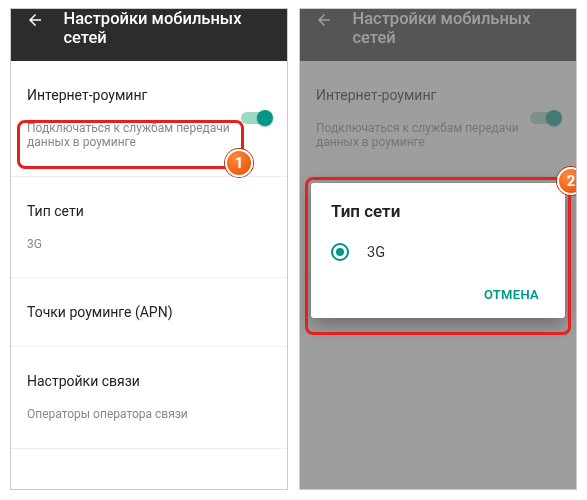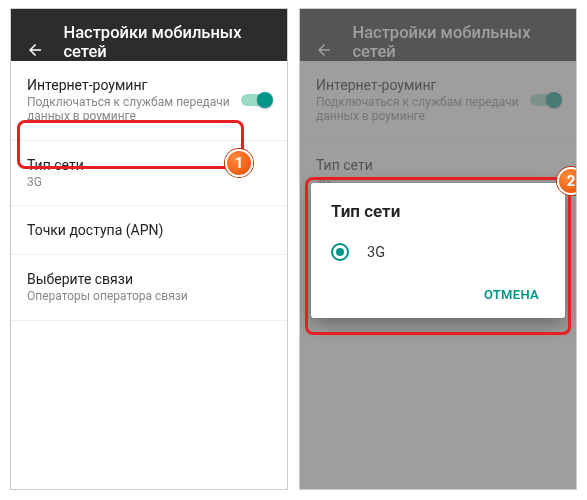--- a/index.html
+++ b/index.html
@@ -1,25 +1,25 @@
 <!DOCTYPE html>
 <html><head>
 <meta charset="utf-8">
 <style>
   * { margin: 0; padding: 0; box-sizing: border-box; font-family: Roboto, Arial, sans-serif; }
   body { background: #fff; width: 587px; height: 500px; position: relative; }
   .wrap { display: flex; gap: 11px; padding: 8px 10px; }
   .phone { width: 278px; height: 482px; background: #fff; border: 1px solid #ccc; position: relative; overflow: hidden; }
-  .appbar { background: #2c2c2c; color: #fff; height: 52px; display: flex; align-items: flex-end; padding: 0 14px; }
+  .appbar { background: #2c2c2c; color: #fff; height: 52px; display: flex; align-items: flex-start; padding: 0 14px; }
   .appbar .back { width: 22px; height: 22px; margin-right: 18px; display:flex; align-items:center; justify-content:center; }
   .appbar .title { font-size: 16.5px; font-weight: 500; }
   .list { }
-  .item { padding: 16px 16px; border-bottom: 1px solid #eee; position: relative; }
+  .item { padding: 26px 16px; border-bottom: 1px solid #eee; position: relative; }
   .item .primary { font-size: 14px; color: #222; }
-  .item .secondary { font-size: 12px; color: #888; margin-top: 2px; line-height: 1.2; }
+  .item .secondary { font-size: 12px; color: #888; margin-top: 18px; line-height: 1.2; }
   .switch { position: absolute; right: 14px; top: 50%; transform: translateY(-50%); width: 34px; height: 16px; }
   .switch .track { width: 30px; height: 12px; background: #9ad9c6; border-radius: 10px; position: absolute; top: 2px; left: 2px; }
   .switch .thumb { width: 16px; height: 16px; background: #009688; border-radius: 50%; position: absolute; right: 0; top: 0; box-shadow: 0 1px 2px rgba(0,0,0,.3); }
   .highlight-box { position: absolute; border: 3px solid #e62020; border-radius: 8px; pointer-events: none; }
   .badge { position: absolute; width: 28px; height: 28px; border-radius: 50%; background: radial-gradient(circle at 35% 30%, #ff8a3c, #e64a00); color: #fff; font-weight: bold; font-size: 15px; display: flex; align-items: center; justify-content: center; border: 2px solid #fff; box-shadow: 0 0 0 1px #b03000; }
   .dim { position: absolute; inset: 0; background: rgba(0,0,0,.38); }
   .scrim-content { position:absolute; inset:0; }
   .scrim-content .appbar { background:#2c2c2c; opacity:.55; }
   .scrim-content .item { opacity:.55; }
   .dialog { position: absolute; left: 11px; right: 11px; top: 174px; background: #fff; border-radius: 3px; box-shadow: 0 6px 20px rgba(0,0,0,.35); padding: 18px 20px 8px; }
@@ -54,24 +54,24 @@
         <div class="switch">
             <div class="track"></div>
             <div class="thumb"></div>
           </div>
       </div>
       <div class="item">
         <div class="primary">Тип сети</div>
         <div class="secondary">3G</div>
       </div>
       <div class="item">
-        <div class="primary">Точки доступа (APN)</div>
+        <div class="primary">Точки роуминге (APN)</div>
       </div>
       <div class="item">
-        <div class="primary">Выберите связи</div>
+        <div class="primary">Настройки связи</div>
         <div class="secondary">Операторы оператора связи</div>
       </div>
     </div>
     <div class="highlight-box" style="left:6px; top:111px; width:227px; height:49px;"></div>
     <div class="badge" style="left:214px; top:140px;">1</div>
   </div>
 
   <div class="phone">
     <div class="scrim-content">
       <div class="appbar">

